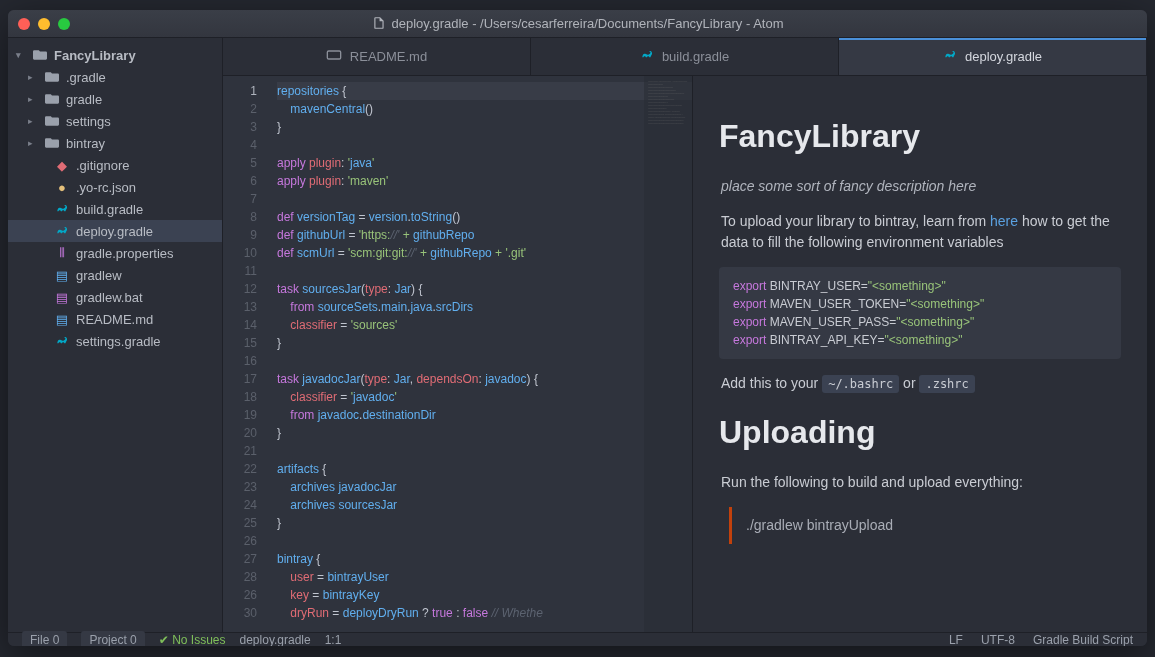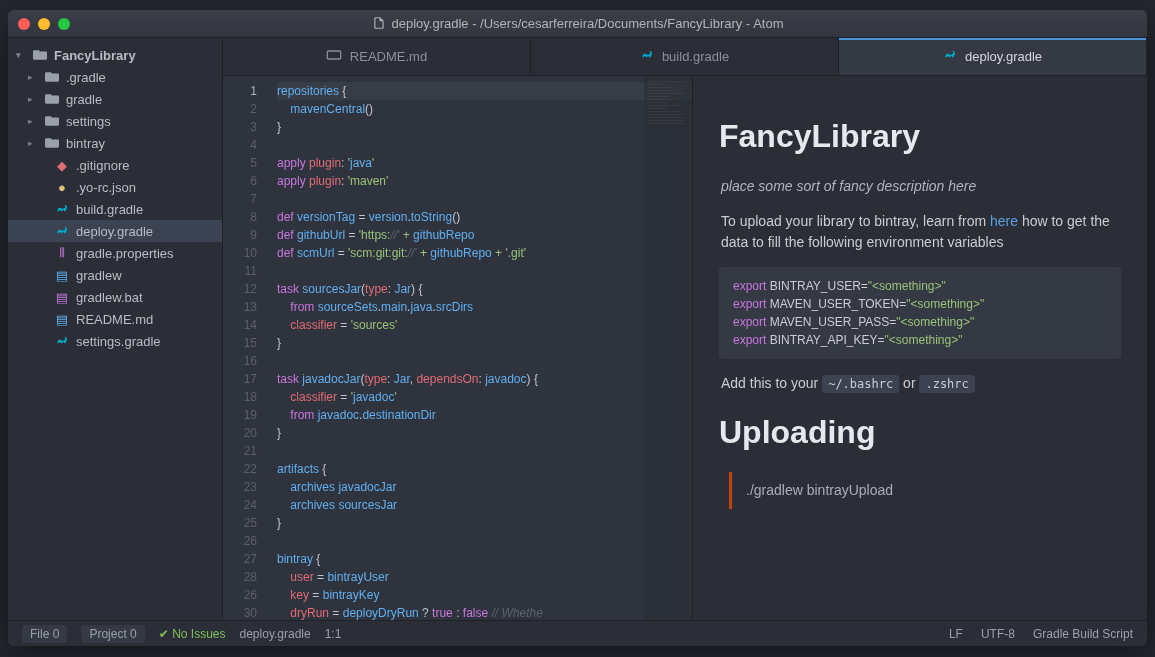--- a/index.html
+++ b/index.html
@@ -37,21 +37,21 @@
 .minimap{position:absolute;right:0;top:0;width:48px;height:100%;background:#2a2d36;opacity:.6;font-size:2px;line-height:3px;color:#666;padding:4px;overflow:hidden}
 .preview{flex:1;background:#2b2e37;color:#c9ccd3;padding:28px 26px;font-size:14px;overflow-y:auto;line-height:1.5}
 .preview h1{font-size:32px;font-weight:700;margin:8px 0 16px;color:#e6e8ec}
 .preview em{font-style:italic;color:#b0b4bd}
 .preview p{margin:14px 2px}
 .preview a{color:#5aa0e0;text-decoration:none}
 .preview pre{background:#353944;border-radius:4px;padding:10px 14px;font-family:Menlo,Consolas,monospace;font-size:12px;line-height:18px;margin:14px 0}
 .preview pre .exp{color:#c678dd}.preview pre .val{color:#98c379}
 .preview code.inl{background:#3b4252;padding:2px 6px;border-radius:3px;font-family:Menlo,monospace;font-size:12px}
 .preview blockquote{border-left:3px solid #c2410c;padding:8px 14px;margin:14px 10px;color:#a9adb6}
-.statusbar{height:26px;background:#2b2e37;border-top:1px solid #1e2027;display:flex;align-items:center;color:#9aa0ab;font-size:12px;padding:0 14px;gap:14px}
+.statusbar{height:14px;background:#2b2e37;border-top:1px solid #1e2027;display:flex;align-items:center;color:#9aa0ab;font-size:12px;padding:0 14px;gap:14px}
 .statusbar .chip{background:#353944;padding:2px 8px;border-radius:3px}
 .statusbar .right{margin-left:auto;display:flex;gap:18px}
 .ok{color:#7fbf5a}
 </style>
 </head>
 <body>
 
 <div class="window">
   <div class="titlebar">
     <div class="traffic">
@@ -271,20 +271,21 @@
           <h1>FancyLibrary</h1>
           <p><em>place some sort of fancy description here</em></p>
           <p>
             <span>To upload your library to bintray, learn from </span><a href="#">here</a><span> how to get the data to fill the following environment variables</span>
           </p>
           <pre id="envblock"><div><span class="exp">export</span> BINTRAY_USER=<span class="val">"&lt;something&gt;"</span></div><div><span class="exp">export</span> MAVEN_USER_TOKEN=<span class="val">"&lt;something&gt;"</span></div><div><span class="exp">export</span> MAVEN_USER_PASS=<span class="val">"&lt;something&gt;"</span></div><div><span class="exp">export</span> BINTRAY_API_KEY=<span class="val">"&lt;something&gt;"</span></div></pre>
           <p>
             <span>Add this to your </span><code class="inl">~/.bashrc</code><span> or </span><code class="inl">.zshrc</code>
           </p>
           <h1>Uploading</h1>
+          <p>Run the following to build and upload everything:</p>
           <blockquote><span>./gradlew bintrayUpload</span></blockquote>
         </div>
       </div>
     </div>
   </div>
 
   <div class="statusbar">
     <span class="chip"><span>File</span>&nbsp;<span>0</span></span>
     <span class="chip"><span>Project</span>&nbsp;<span>0</span></span>
     <span class="ok">✔ <span>No Issues</span></span>

